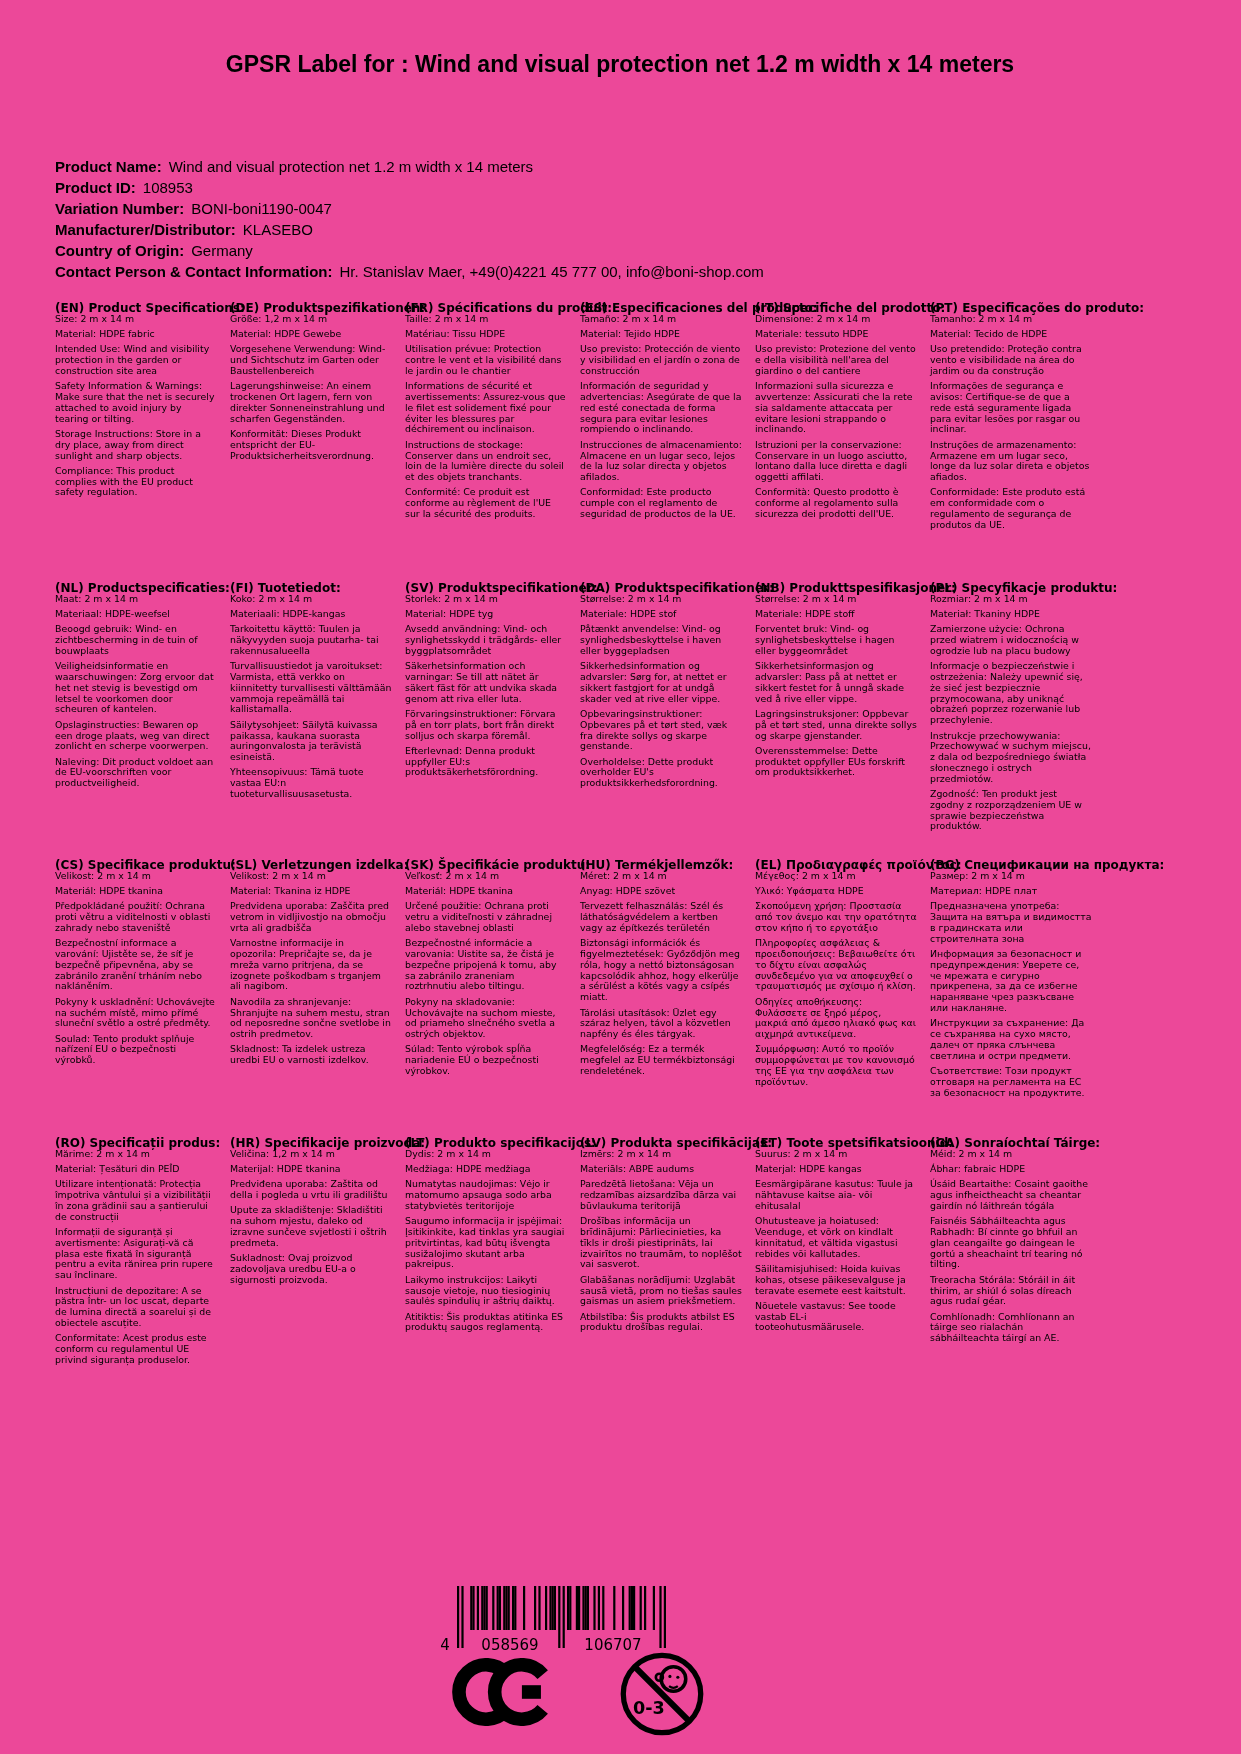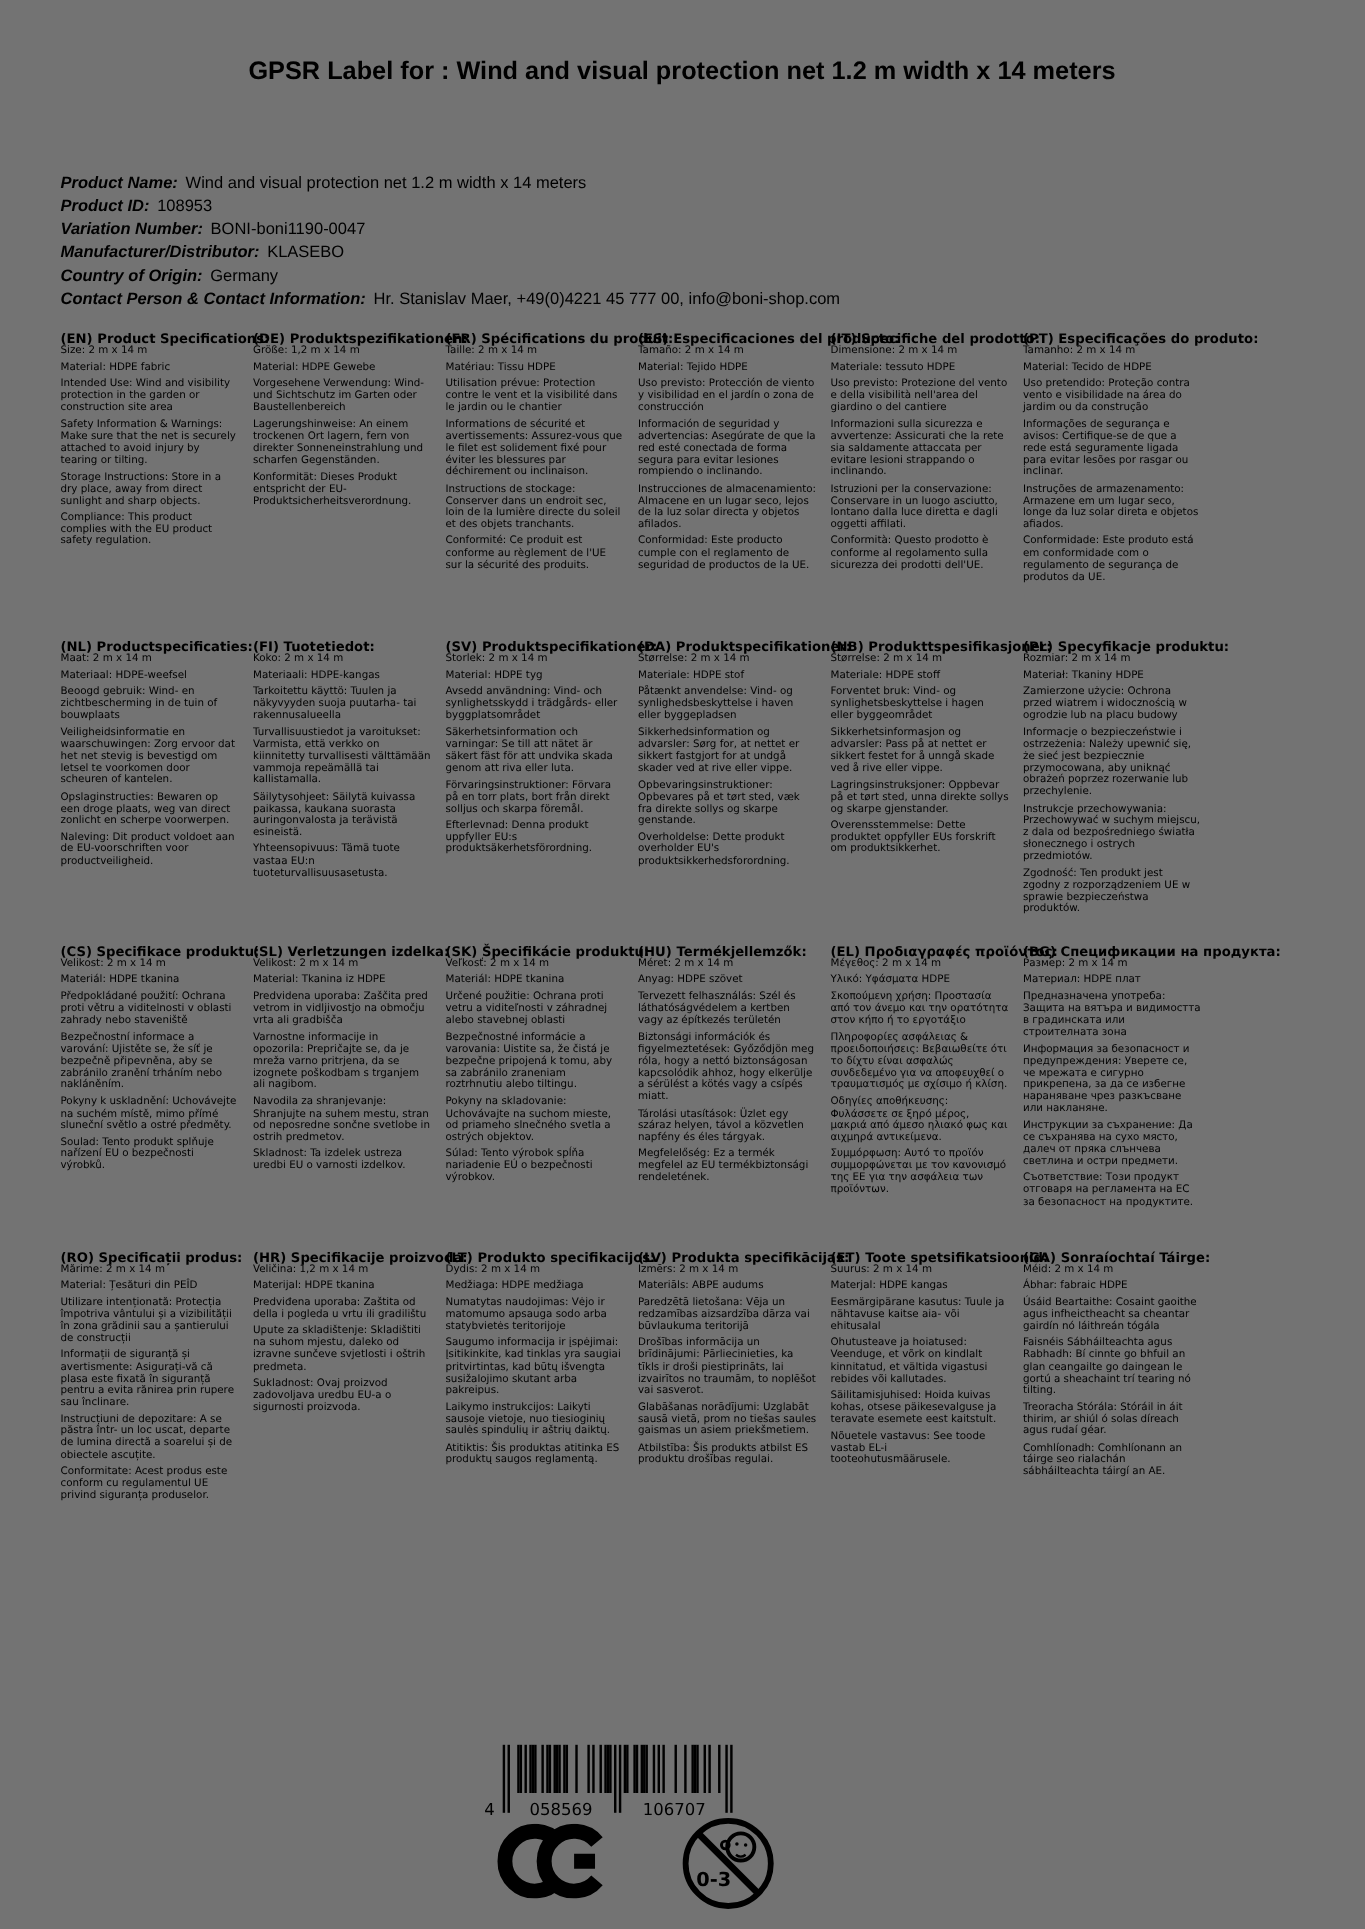--- a/index.html
+++ b/index.html
@@ -1,21 +1,21 @@
 <!DOCTYPE html>
 <html><head>
 <meta charset="utf-8">
 <style>
   html,body{margin:0;padding:0;background:#ffffff;}
-  .page{position:relative;width:1241px;height:1754px;background:#737373;color:#000;overflow:hidden;}
+  .page{position:relative;width:1241px;height:1754px;background:#ec4899;color:#000;overflow:hidden;}
   .title{position:absolute;top:50px;left:190px;width:860px;margin:0;text-align:center;
          font:bold 23px/1.3 "Liberation Sans",sans-serif;}
   .product-info{position:absolute;top:156px;left:55px;font-family:"Liberation Sans",sans-serif;font-size:15px;}
   .info-line{height:21px;line-height:21px;white-space:nowrap;}
-  .info-label{font-weight:bold;margin-right:7px;font-style:italic;}
+  .info-label{font-weight:bold;margin-right:7px;}
   .lang-grid{position:absolute;top:303px;left:55px;display:grid;
              grid-template-columns:repeat(6,162px);column-gap:13px;
              grid-template-rows:280px 277px 278px auto;}
   .lang-cell{font-family:"DejaVu Sans",sans-serif;font-size:9.4px;line-height:10.8px;overflow-wrap:anywhere;}
   .lang-title{font-weight:bold;white-space:nowrap;font-size:12px;}
   .lang-cell p{margin:4.5px 0 0 0;}
   .lang-cell p:first-of-type{margin-top:0;}
   .barcode{position:absolute;left:437px;top:1586px;}
   .barcode rect{fill:#000;}
   .bc-digit{font-family:"DejaVu Sans",sans-serif;font-size:15px;fill:#000;}

